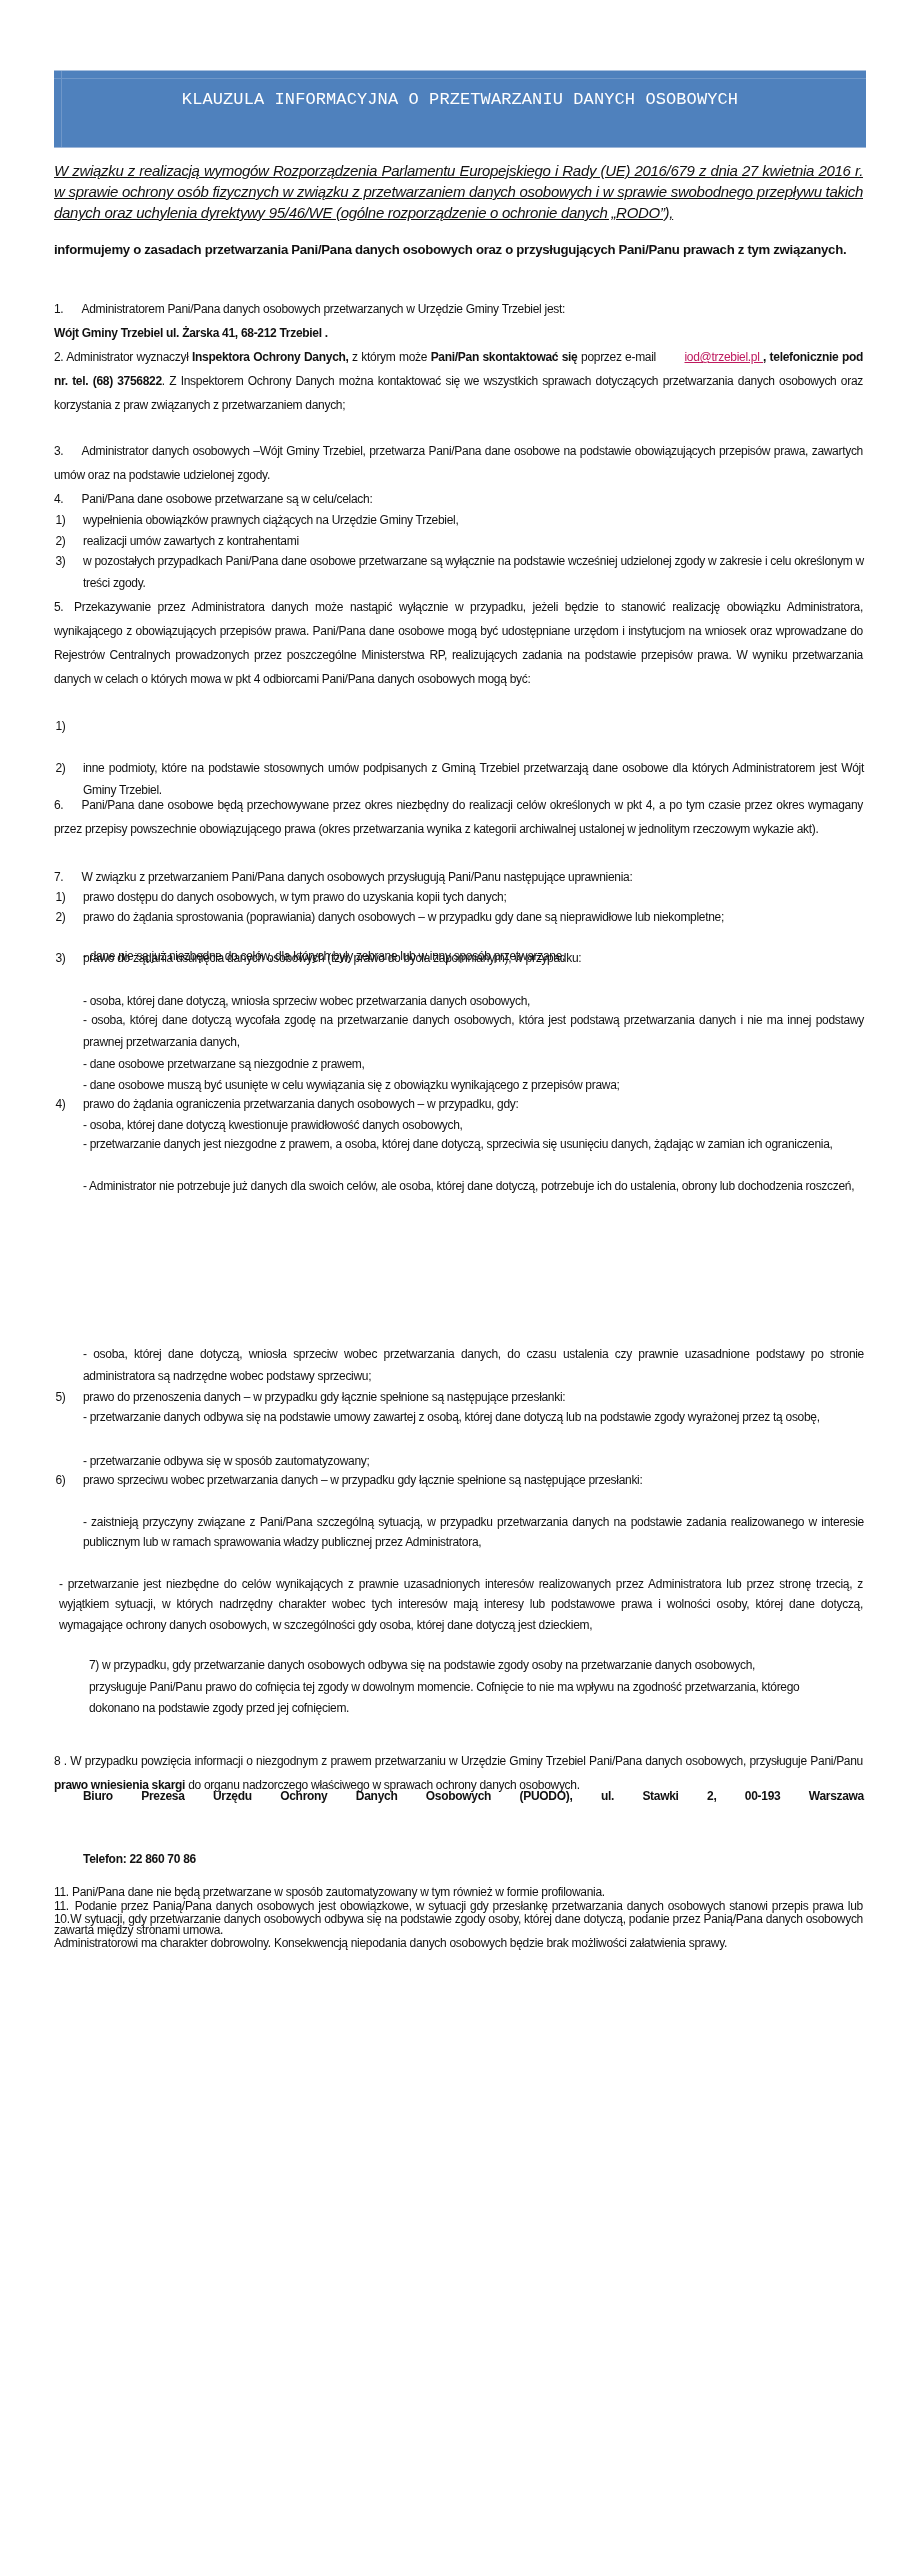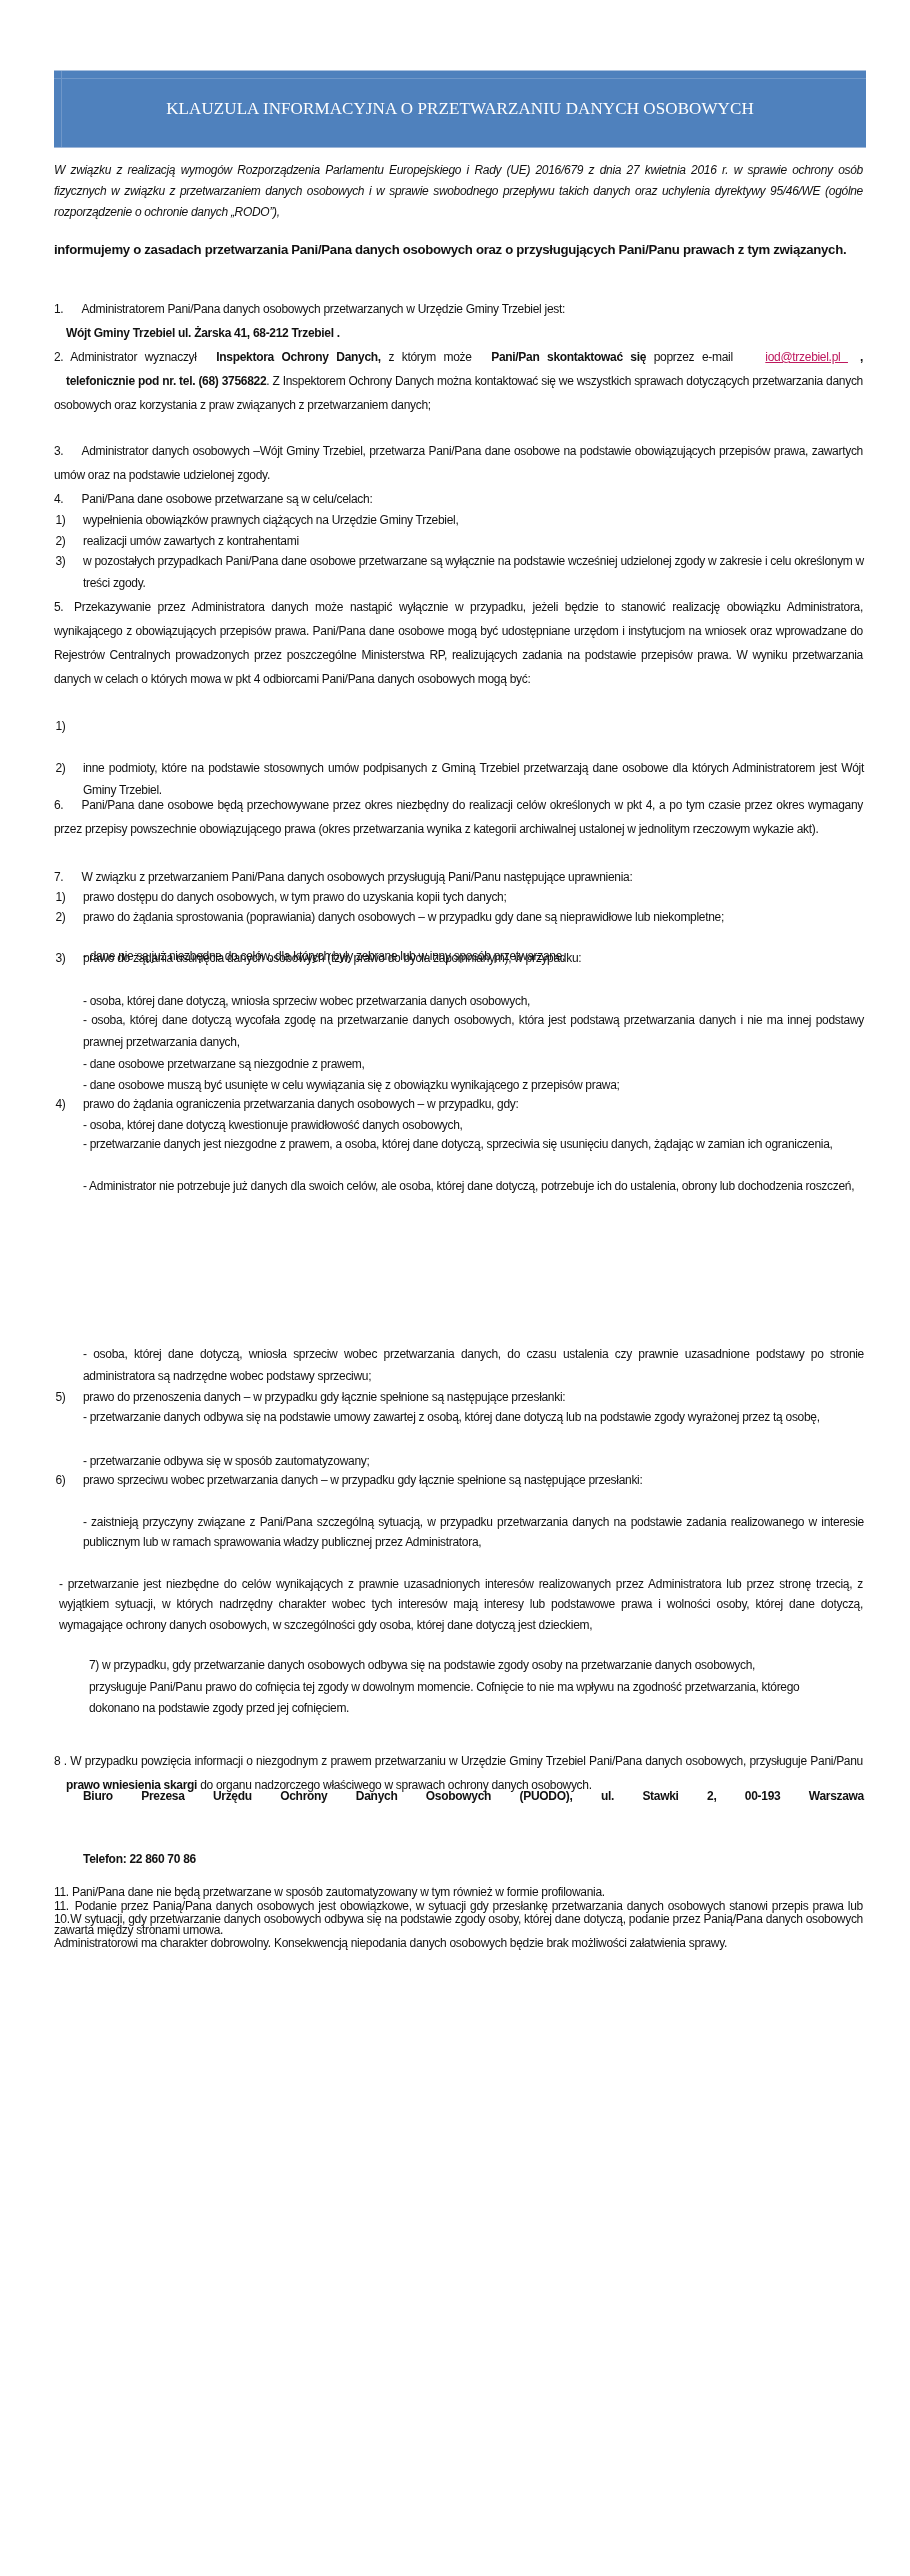--- a/index.html
+++ b/index.html
@@ -3,26 +3,26 @@
   <meta charset="utf-8">
   <style>
     html, body { margin:0; padding:0; background:#ffffff; }
     body { width:911px; height:2576px; position:relative; overflow:hidden;
            font-family:"Liberation Sans", sans-serif; color:#111; }
     .header-box { position:absolute; left:54px; top:70px; width:812px; height:76px;
                   background:#4f81bd; border-top:0.6px solid #a9c0de; border-bottom:1.1px solid #9db6d8; }
     .header-box .inner-line { position:absolute; left:0; right:0; top:6.6px; height:0.6px; background:#6f97c9; }
     .header-box .left-line { position:absolute; left:6.6px; top:0; bottom:0; width:0.6px; background:#6f97c9; }
     .header-title { position:absolute; left:0; right:0; top:19px; text-align:center;
-                    font-family:Liberation Serif, serif; color:#fff; font-size:17px; letter-spacing:0.1px;margin-top:9px; }
+                    font-family:Liberation Mono, monospace; color:#fff; font-size:17px; letter-spacing:0.1px; }
     .blk { position:absolute; left:54px; width:809px; font-size:12px; line-height:24px; text-align:justify;
            letter-spacing:-0.3px; word-spacing:0px; }
-    .intro { font-style:italic; font-size:12px; line-height:21px; top:160px; letter-spacing:-0.3px; }
+    .intro { font-style:italic; font-size:15px; line-height:21px; top:160px; letter-spacing:-0.3px;text-decoration:underline; }
     .lead { font-weight:bold; font-size:13.2px; line-height:25px; top:237px; letter-spacing:-0.3px; }
-    .b { font-weight:bold;margin-left:12px; }
+    .b { font-weight:bold; }
     a.link { color:#be185d; text-decoration:underline;margin-left:25px; }
     .num { display:inline-block; width:27.5px; }
     .sub { position:absolute; left:83px; width:781px; font-size:12px; line-height:21.5px; text-align:justify; letter-spacing:-0.3px; }
     .sub .n { position:absolute; left:-27.5px; }
     .dash { position:absolute; left:83px; width:781px; font-size:12px; line-height:24px; text-align:justify; letter-spacing:-0.3px; }
     .p7 { position:absolute; left:89px; width:716px; font-size:12px; line-height:21.5px; letter-spacing:-0.3px; }
     .puodo { position:absolute; left:83px; width:781px; font-size:12px; line-height:24px; font-weight:bold;
              text-align:justify; text-align-last:left; letter-spacing:-0.3px; }
     .jl { text-align-last:justify; }
   </style>

